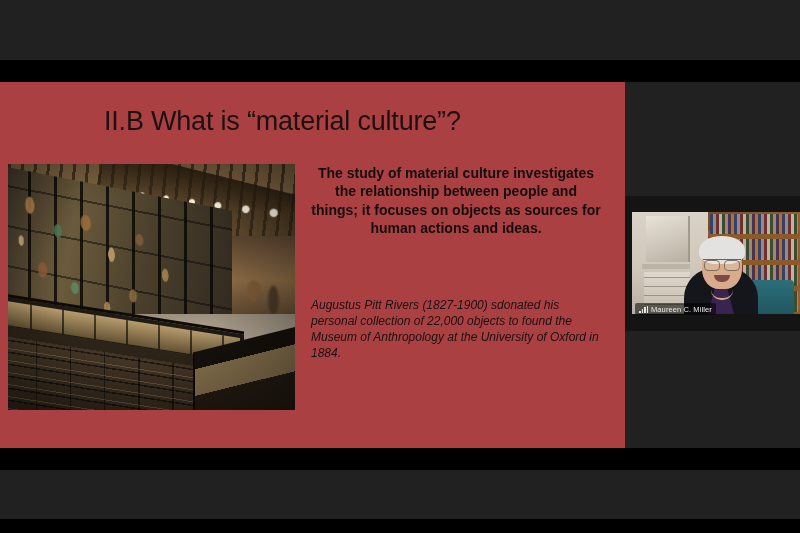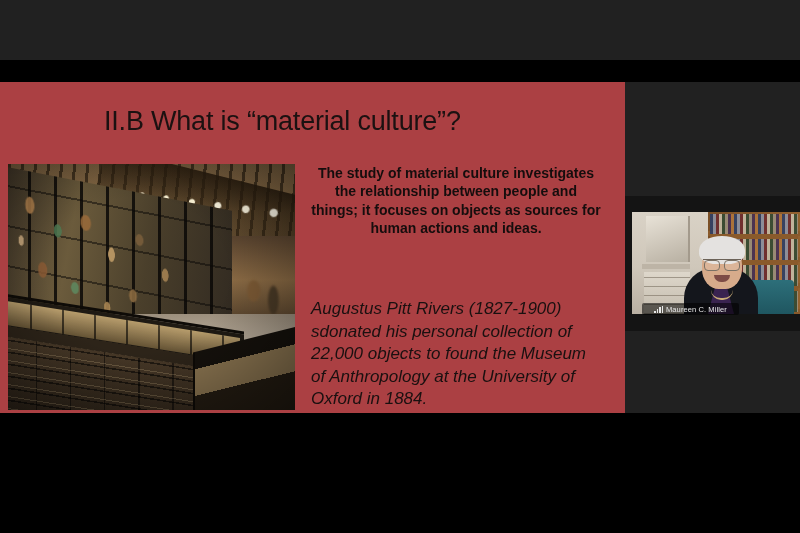--- a/index.html
+++ b/index.html
@@ -10,21 +10,21 @@
   body {
     width: 800px;
     height: 533px;
     overflow: hidden;
     font-family: "Liberation Sans", sans-serif;
   }
 
   #stage {
     position: relative;
     width: 800px;
-    height: 413px;
+    height: 519px;
     background: #212121; 
     overflow: hidden;
   }
 
   
   .band {
     position: absolute;
     left: 0;
     width: 800px;
     background: #000000;
@@ -223,21 +223,21 @@
     font-weight: bold;
     line-height: 1.32;
     color: #150d0d;
   }
   #citation {
     position: absolute;
     left: 311px;
     top: 216px;
     width: 290px;
     text-align: left;
-    font-size: 17px;
+    font-size: 12px;
     font-style: italic;
     line-height: 1.33;
     color: #1a1010;
   }
 
   
   #video-tile {
     position: absolute;
     left: 625px;
     top: 196px;
@@ -386,27 +386,27 @@
   #video-feed .necklace {
     position: absolute;
     left: 79px; top: 78px;
     width: 22px; height: 8px;
     border-bottom: 2px solid #c9ab77;
     border-radius: 0 0 12px 12px;
   }
 
   #name-badge {
     position: absolute;
-    left: 17px;
+    left: 10px;
     bottom: 16px;
     height: 12px;
     display: flex;
     align-items: center;
     gap: 3px;
-    padding: 0 12px;
+    padding: 0 4px;
     background: rgba(0,0,0,.55);
     border-radius: 2px;
   }
   #name-badge .sig {
     display: inline-flex;
     align-items: flex-end;
     gap: 1px;
     height: 7px;
   }
   #name-badge .sig i {

